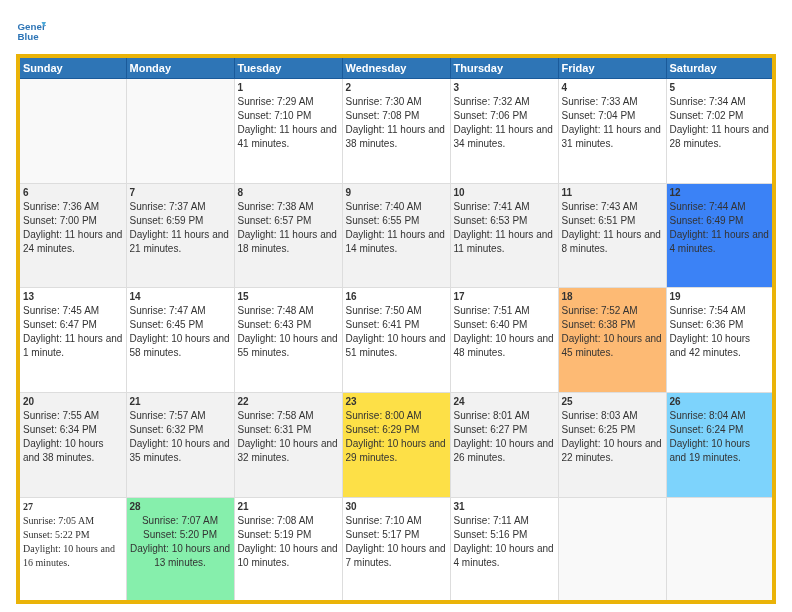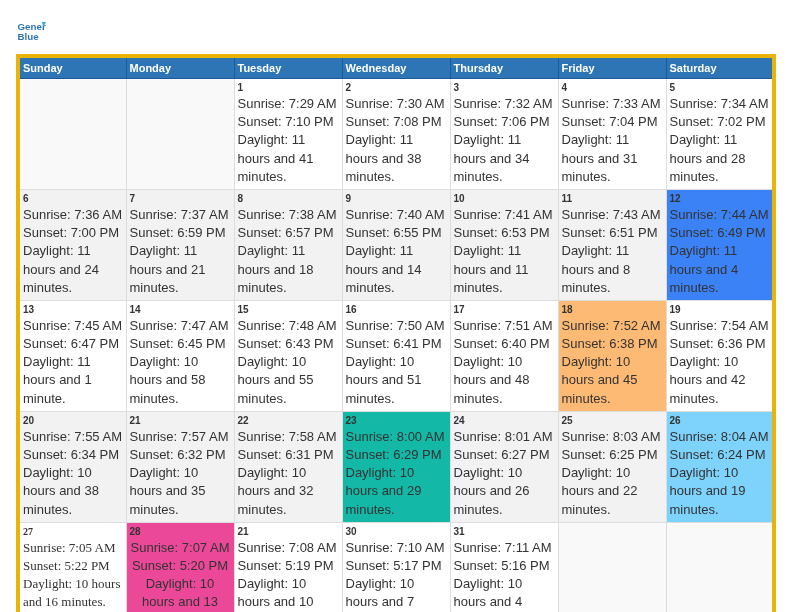--- a/index.html
+++ b/index.html
@@ -73,21 +73,21 @@
     .calendar td.empty {
       background: #f9f9f9;
     }
     .day-num {
       font-size: 10px;
       font-weight: bold;
       display: block;
       margin-bottom: 2px;
     }
     .day-info {
-      font-size: 13px;
+      font-size: 10px;
       line-height: 1.4;
       color: #333;
     }
     tr:nth-child(odd) td {
       background-color: #ffffff;
     }
     tr:nth-child(even) td {
       background-color: #f2f2f2;
     }
     .calendar thead tr th {
@@ -259,21 +259,21 @@
             <div class="day-info" style="white-space: pre-line;">Sunrise: 7:57 AM
 Sunset: 6:32 PM
 Daylight: 10 hours and 35 minutes.</div>
           </td>
           <td style="background-color: rgb(242, 242, 242);">
             <span class="day-num">22</span>
             <div class="day-info" style="white-space: pre-line;">Sunrise: 7:58 AM
 Sunset: 6:31 PM
 Daylight: 10 hours and 32 minutes.</div>
           </td>
-          <td style="background-color: #14b8a6;">
+          <td style="background-color: #fde047;">
             <span class="day-num">23</span>
             <div class="day-info" style="white-space: pre-line;">Sunrise: 8:00 AM
 Sunset: 6:29 PM
 Daylight: 10 hours and 29 minutes.</div>
           </td>
           <td style="background-color: rgb(242, 242, 242);">
             <span class="day-num">24</span>
             <div class="day-info" style="white-space: pre-line;">Sunrise: 8:01 AM
 Sunset: 6:27 PM
 Daylight: 10 hours and 26 minutes.</div>
@@ -291,21 +291,21 @@
 Daylight: 10 hours and 19 minutes.</div>
           </td>
         </tr>
         <tr>
           <td style="background-color: rgb(255, 255, 255); font-family: Liberation Serif, serif;">
             <span class="day-num">27</span>
             <div class="day-info" style="white-space: pre-line;">Sunrise: 7:05 AM
 Sunset: 5:22 PM
 Daylight: 10 hours and 16 minutes.</div>
           </td>
-          <td style="background-color: #ec4899;">
+          <td style="background-color: #86efac;">
             <span class="day-num">28</span>
             <div class="day-info" style="white-space: pre-line; text-align: center;">Sunrise: 7:07 AM
 Sunset: 5:20 PM
 Daylight: 10 hours and 13 minutes.</div>
           </td>
           <td style="background-color: rgb(255, 255, 255);">
             <span class="day-num">21</span>
             <div class="day-info" style="white-space: pre-line;">Sunrise: 7:08 AM
 Sunset: 5:19 PM
 Daylight: 10 hours and 10 minutes.</div>

